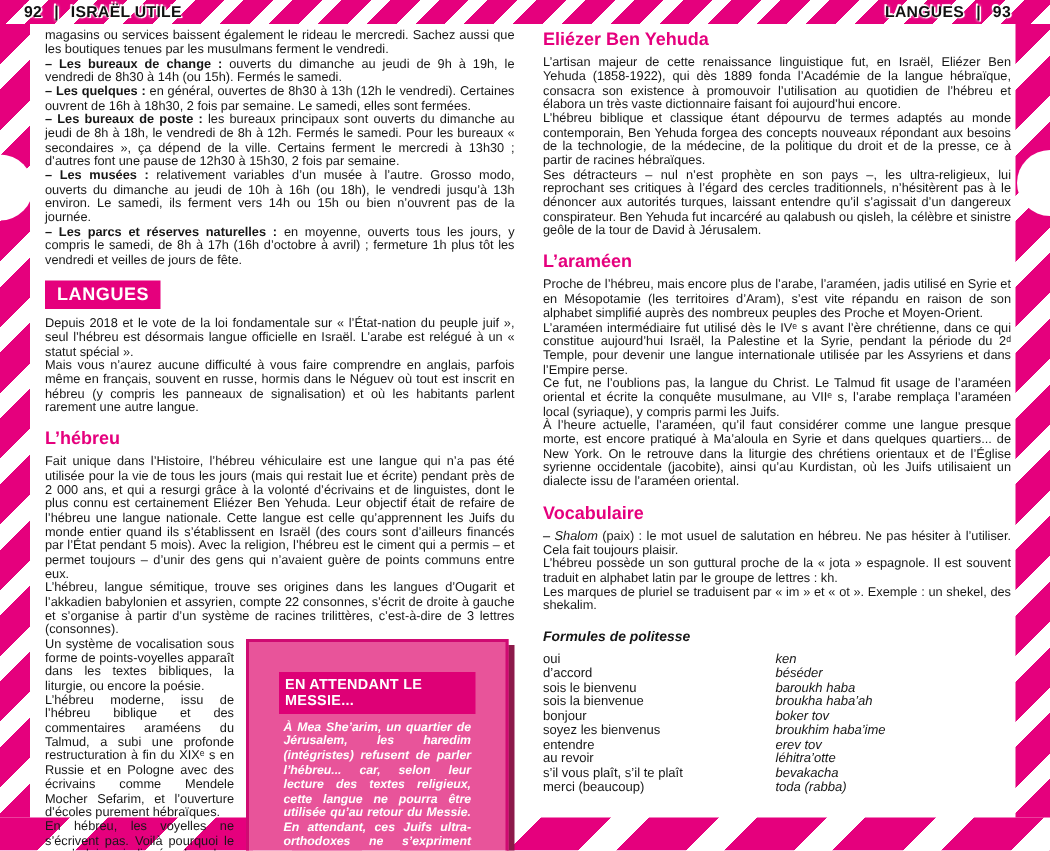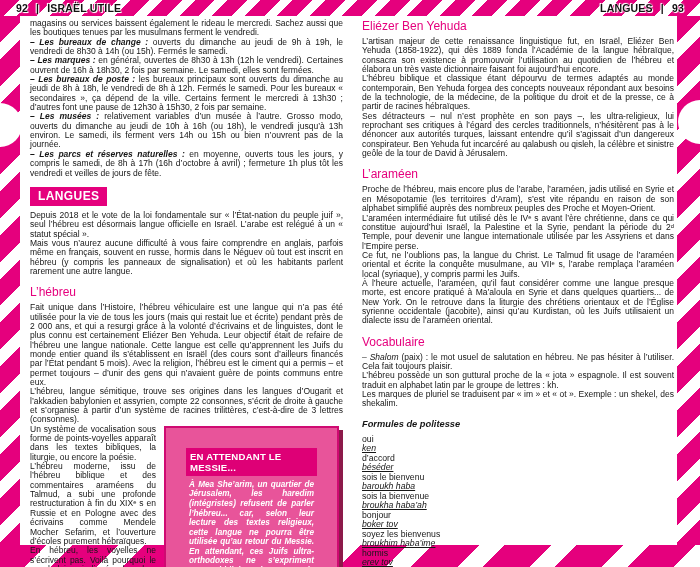--- a/index.html
+++ b/index.html
@@ -30,65 +30,65 @@
     background:repeating-linear-gradient(135deg,var(--pink) 0 19px,#fff 19px 31px);}
   .edge-circle{position:absolute;z-index:2;background:#fff;border-radius:50%;}
   .circle-left{left:-22px;top:103px;width:44px;height:44px;}
   .circle-right{left:678px;top:100px;width:44px;height:44px;}
   
   .hdr{position:absolute;z-index:3;top:2px;font-size:10.5px;font-weight:bold;
     letter-spacing:.2px;color:#111;
     text-shadow:0 0 2px #fff,0 0 2px #fff,1px 1px 0 #fff,-1px -1px 0 #fff;}
   .hdr span{margin:0 4px;}
   .hdr-left{left:12px;}
-  .hdr-right{right:12px;}
+  .hdr-right{right:22px;}
   
   .col{position:absolute;top:19px;z-index:2;}
   .col-left{left:30px;width:313px;}
   .col-right{left:362px;width:312px;}
   p.body{margin:0;font-size:8.5px;line-height:9.35px;text-align:justify;}
-  .lead{font-weight:bold;font-style:italic;}
+  .lead{font-weight:bold;}
   .ital{font-style:italic;}
   .banner{display:inline-block;background:var(--pink);color:#fff;font-weight:bold;
     font-size:12px;padding:2px 8px 3px;margin:9px 0 5px;letter-spacing:.4px;}
-  h3.sub{color:var(--pink);font-size:12px;font-weight:normal;margin:9px 0 4px;}
+  h3.sub{color:var(--pink);font-size:12px;font-weight:bold;margin:9px 0 4px;}
   h3.first{margin-top:0;}
   
   .messiah-box{float:right;width:175px;margin:1px 4px 5px 8px;
     background:var(--box-pink);border:2px solid var(--box-border);
     box-shadow:4px 4px 0 var(--box-shadow);padding:20px;}
   .box-title{background:var(--box-bar);color:#fff;font-weight:bold;font-size:9.6px;
     padding:3px 4px 3px;margin:0 0 3px;letter-spacing:.2px;}
   .box-text{margin:0;padding:1px 3px 5px;color:#fff;font-size:8.2px;line-height:9.6px;
     font-style:italic;font-weight:bold;text-align:justify;}
   
   .phrases-title{font-size:9.3px;font-weight:bold;font-style:italic;margin:10px 0 6px;}
-  .phrase-row{display:flex;font-size:8.7px;line-height:9.5px;flex-direction:column;}
+  .phrase-row{display:flex;font-size:8.7px;line-height:9.5px;}
   .phrase-fr{width:155px;flex:none;}
-  .phrase-he{font-style:italic;text-decoration:underline;}
+  .phrase-he{font-style:italic;}
 </style>
 </head>
 <body>
 
 <div class="stripes stripe-top"></div>
 <div class="stripes stripe-bottom"></div>
 <div class="stripes stripe-left"></div>
 <div class="stripes stripe-right"></div>
 <div class="edge-circle circle-left"></div>
 <div class="edge-circle circle-right"></div>
 
 <div class="hdr hdr-left"><span>92</span><span>|</span><span>ISRAËL UTILE</span></div>
 <div class="hdr hdr-right"><span>LANGUES</span><span>|</span><span>93</span></div>
 
 <div class="col col-left">
   <p class="body">magasins ou services baissent également le rideau le mercredi. Sachez aussi que les boutiques tenues par les musulmans ferment le vendredi.</p>
 
   <p class="body"><span class="lead">– Les bureaux de change :</span>
     <span>ouverts du dimanche au jeudi de 9h à 19h, le vendredi de 8h30 à 14h (ou 15h). Fermés le samedi.</span></p>
-  <p class="body"><span class="lead">– Les marques :</span>
+  <p class="body"><span class="lead">– Les quelques :</span>
     <span>en général, ouvertes de 8h30 à 13h (12h le vendredi). Certaines ouvrent de 16h à 18h30, 2 fois par semaine. Le samedi, elles sont fermées.</span></p>
   <p class="body"><span class="lead">– Les bureaux de poste :</span>
     <span>les bureaux principaux sont ouverts du dimanche au jeudi de 8h à 18h, le vendredi de 8h à 12h. Fermés le samedi. Pour les bureaux « secondaires », ça dépend de la ville. Certains ferment le mercredi à 13h30 ; d’autres font une pause de 12h30 à 15h30, 2 fois par semaine.</span></p>
   <p class="body"><span class="lead">– Les musées :</span>
     <span>relativement variables d’un musée à l’autre. Grosso modo, ouverts du dimanche au jeudi de 10h à 16h (ou 18h), le vendredi jusqu’à 13h environ. Le samedi, ils ferment vers 14h ou 15h ou bien n’ouvrent pas de la journée.</span></p>
   <p class="body"><span class="lead">– Les parcs et réserves naturelles :</span>
     <span>en moyenne, ouverts tous les jours, y compris le samedi, de 8h à 17h (16h d’octobre à avril) ; fermeture 1h plus tôt les vendredi et veilles de jours de fête.</span></p>
 
   <div class="banner">LANGUES</div>
   <p class="body">Depuis 2018 et le vote de la loi fondamentale sur « l’État-nation du peuple juif », seul l’hébreu est désormais langue officielle en Israël. L’arabe est relégué à un « statut spécial ».</p>
@@ -145,21 +145,21 @@
     </div>
   <div class="phrase-row">
       <span class="phrase-fr">bonjour</span>
       <span class="phrase-he">boker tov</span>
     </div>
   <div class="phrase-row">
       <span class="phrase-fr">soyez les bienvenus</span>
       <span class="phrase-he">broukhim haba’ime</span>
     </div>
   <div class="phrase-row">
-      <span class="phrase-fr">hormis</span>
+      <span class="phrase-fr">entendre</span>
       <span class="phrase-he">erev tov</span>
     </div>
   <div class="phrase-row">
       <span class="phrase-fr">au revoir</span>
       <span class="phrase-he">léhitra’otte</span>
     </div>
   <div class="phrase-row">
       <span class="phrase-fr">s’il vous plaît, s’il te plaît</span>
       <span class="phrase-he">bevakacha</span>
     </div>

